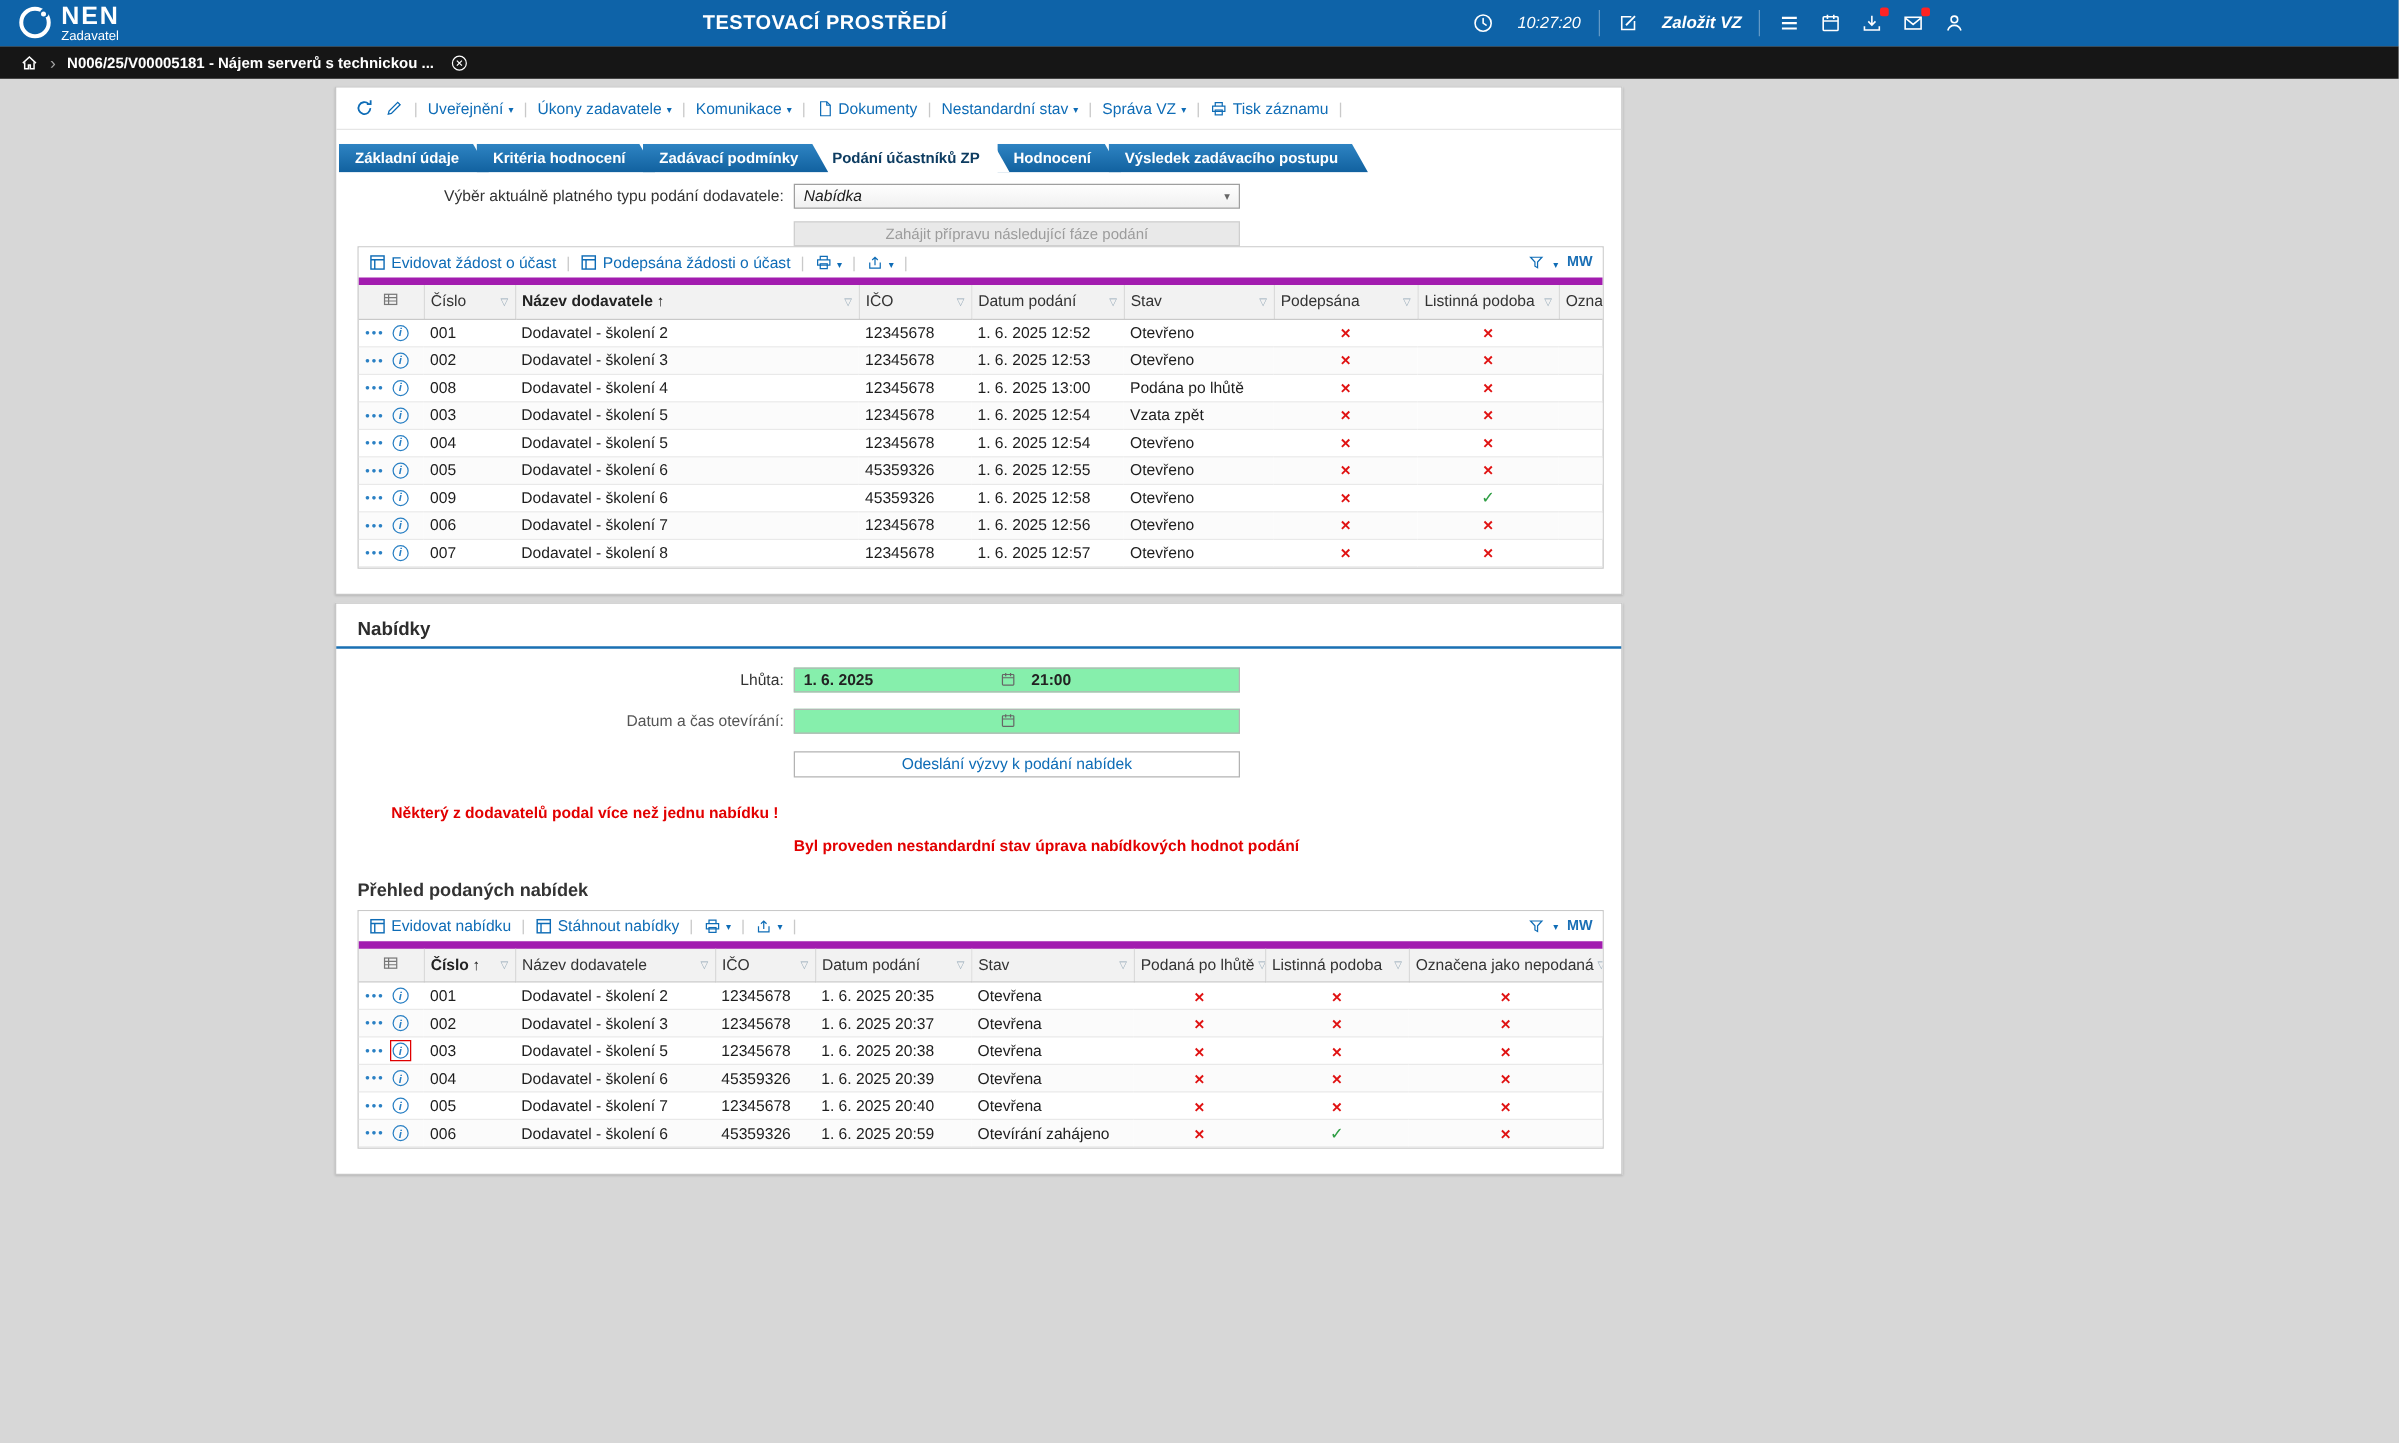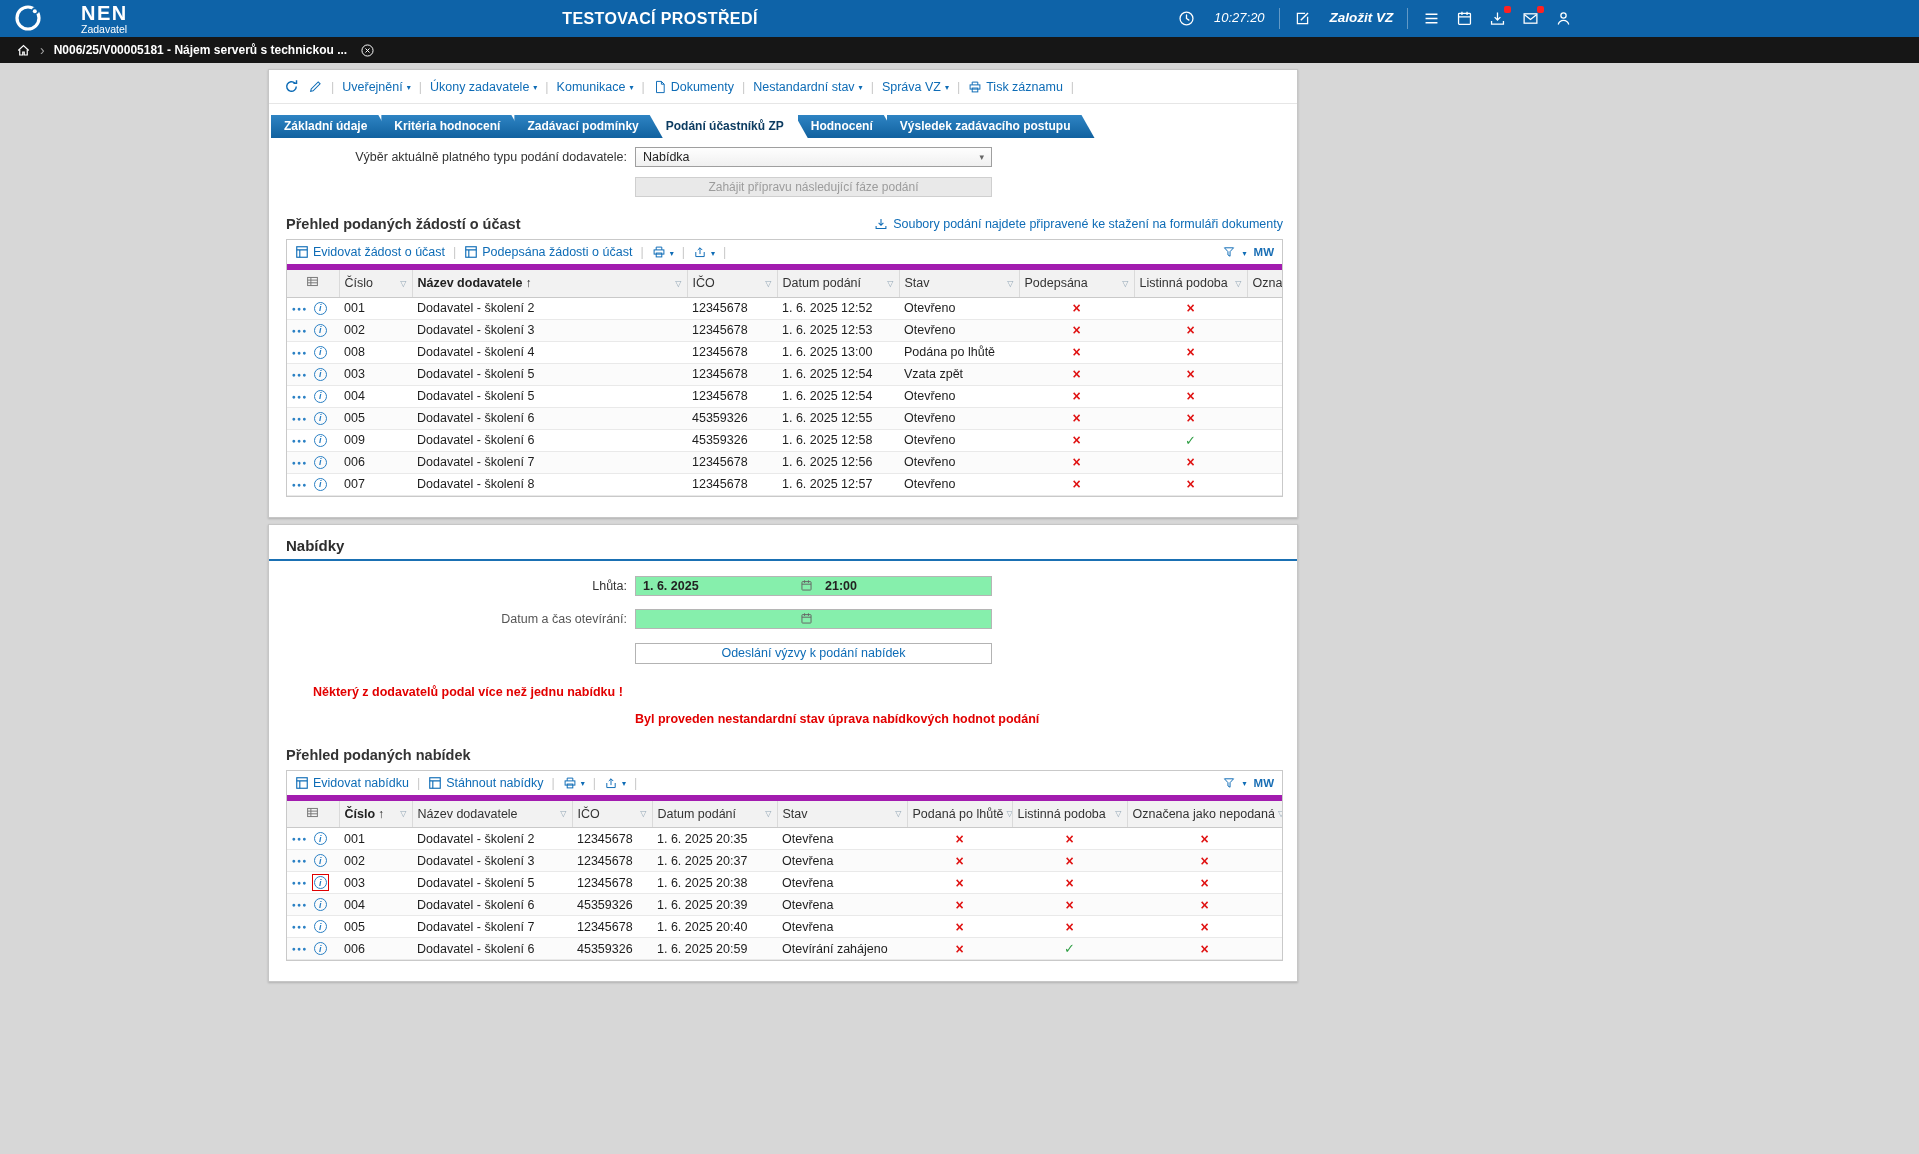--- a/index.html
+++ b/index.html
@@ -11,21 +11,21 @@
   }
   svg { display: block; }
   .s17 { width: 17px; height: 17px; }
   .s15 { width: 15px; height: 15px; }
   .s14 { width: 14px; height: 14px; }
   .s13 { width: 13px; height: 13px; }
 
   
   .topbar { position: relative; height: 37px; background: #0e63a8; color: #fff; }
   .brand { position: absolute; left: 13px; top: 3px; display: flex; gap: 6px; align-items: flex-start; cursor: pointer; }
-  .brand-txt { display: flex; flex-direction: column; line-height: 1; margin-left: 32px; }
+  .brand-txt { display: flex; flex-direction: column; line-height: 1; }
   .brand-name { font-size: 20px; font-weight: 700; letter-spacing: 1.5px; }
   .brand-sub { font-size: 10.5px; margin-top: 1px; }
   .env-title { position: absolute; left: 500px; top: 10px; width: 320px; text-align: center; font-size: 16px; font-weight: 700; letter-spacing: .4px; }
   .topbar-right { position: absolute; left: 1178px; top: 0; height: 37px; display: flex; align-items: center; gap: 14px; }
   .tb-group { display: flex; align-items: flex-start; gap: 19px; font-style: italic; }
   .tb-time { font-size: 13px; }
   .tb-create { font-weight: 700; font-size: 13.5px; }
   .tb-btn { cursor: pointer; }
   .vdiv { width: 1px; height: 21px; background: rgba(255,255,255,.35); }
   .tb-ic { position: relative; display: inline-flex; cursor: pointer; padding: 1px; }
@@ -56,21 +56,21 @@
          margin-right: -10px; cursor: pointer; white-space: nowrap; }
   .tabs .tab:nth-child(1){z-index:9} .tabs .tab:nth-child(2){z-index:8} .tabs .tab:nth-child(3){z-index:7}
   .tabs .tab:nth-child(4){z-index:6} .tabs .tab:nth-child(5){z-index:5} .tabs .tab:nth-child(6){z-index:4}
   .tab.active { background: #fff; color: #0d3c61; z-index: 12; }
 
   
   .form-row { display: flex; align-items: center; margin-top: 9px; }
   .flabel { width: 366px; text-align: right; padding-right: 8px; color: #333; }
   .flabel.dim { color: #555; }
   .select { width: 357px; height: 20px; border: 1px solid #9f9f9f; background: linear-gradient(#fefefe, #f0f0f0);
-            display: flex; align-items: center; justify-content: space-between; padding: 0 7px; cursor: pointer; }
+            display: flex; align-items: center; justify-content: space-between; padding: 0 7px; cursor: pointer; font-style: italic; }
   .select .sel-caret { font-size: 9px; color: #666; }
   .phase-btn { margin: 10px 0 0 366px; width: 357px; height: 20px; background: #e9e9e9; border: 1px solid #cfcfcf;
                color: #9c9c9c; font-size: 12px; display: flex; align-items: center; justify-content: center; }
   .dt-field { width: 357px; height: 20px; border: 1px solid #b5b5b5; background: #86efac; display: flex; align-items: center; }
   .dt-date { flex: 0 0 164px; padding-left: 7px; font-weight: 700; color: #222; }
   .dt-time { padding-left: 12px; font-weight: 700; color: #222; }
   .cal { color: #666; display: inline-flex; }
   .send-btn { margin: 14px 0 0 366px; width: 357px; height: 21px; background: #fff; border: 1px solid #b3b3b3;
               color: #0e6cb6; display: flex; align-items: center; justify-content: center; cursor: pointer; }
   .warn { margin-left: 366px; color: #e20000; font-weight: 700; }
@@ -292,32 +292,20 @@
       <span class="select">
         <span>Nabídka</span>
         <span class="sel-caret">▾</span>
       </span>
     </div>
 
     <div class="phase-btn">
       <span>Zahájit přípravu následující fáze podání</span>
     </div>
 
-    <div class="sec-head">
-      <span class="sec-title">Přehled podaných žádostí o účast</span>
-      <span class="files-link">
-        <span class="gico">
-          <svg class="s14" viewBox="0 0 20 20">
-              <path d="M10 3v8M6.6 8.4L10 11.8l3.4-3.4" fill="none" stroke="currentColor" stroke-width="1.5"></path>
-              <path d="M3 13v3.5h14V13" fill="none" stroke="currentColor" stroke-width="1.5"></path>
-            </svg>
-        </span>
-        <span>Soubory podání najdete připravené ke stažení na formuláři dokumenty</span>
-      </span>
-    </div>
 
     <div class="grid">
       <div class="grid-toolbar">
         <span class="tlink">
           <span class="gico">
             <svg class="s14" viewBox="0 0 16 16">
                 <rect x="2" y="2" width="12" height="12" fill="none" stroke="currentColor" stroke-width="1.3"></rect>
                 <path d="M2 5.5h12M5.5 5.5V14" stroke="currentColor" stroke-width="1.3"></path>
               </svg>
           </span>

